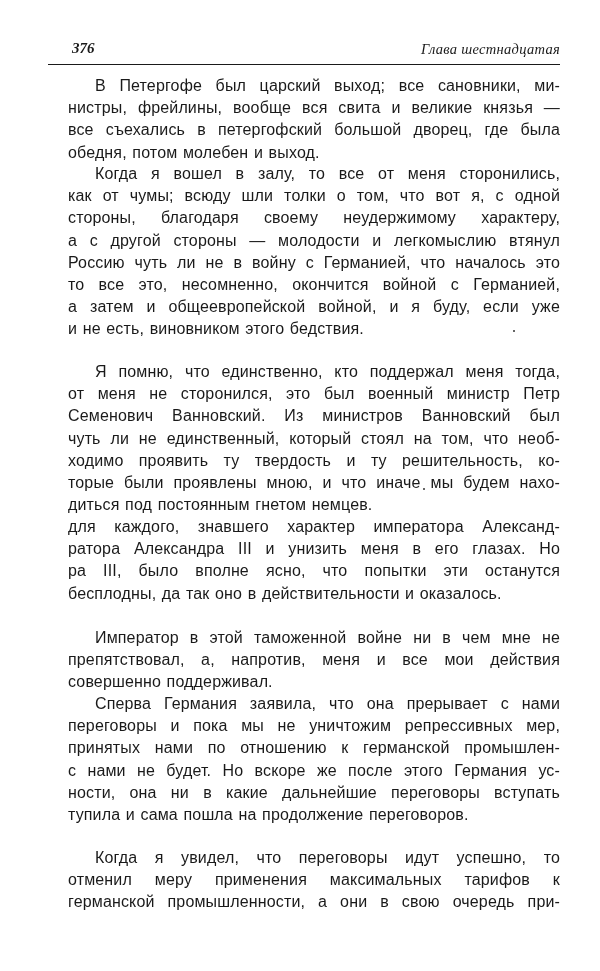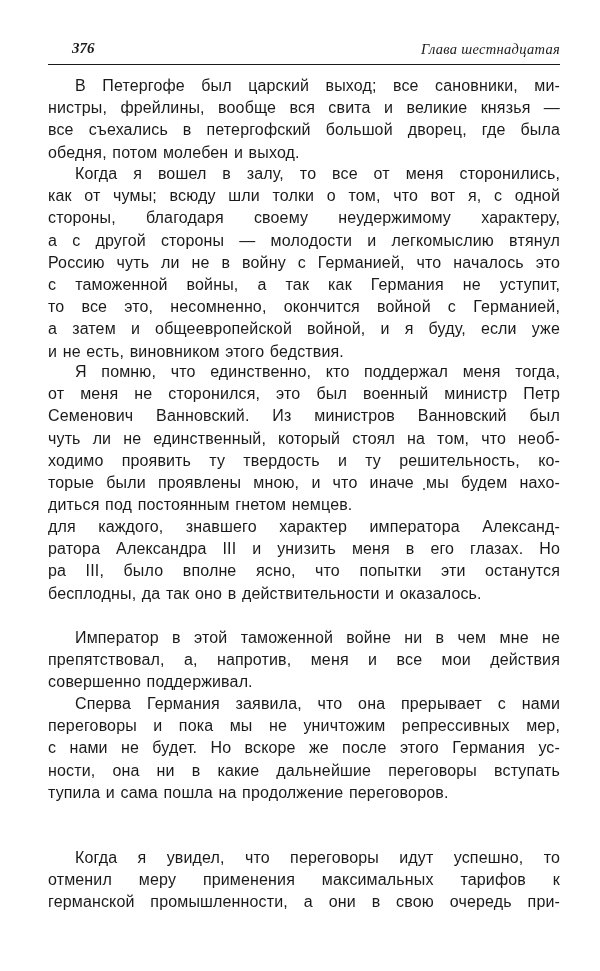--- a/index.html
+++ b/index.html
@@ -66,20 +66,21 @@
       display: block;
       height: 22.2px;
       line-height: 22.2px;
       font-family: "Liberation Sans", sans-serif;
       font-size: 16px;
       text-align: justify;
       text-align-last: justify;
       white-space: nowrap;
       letter-spacing: 0.15px;
       word-spacing: 1px;
+      margin-left: 20px;
     }
     .line.indent {
       padding-left: 27px;
     }
     .line.last {
       text-align-last: left;
     }
     .stray-dot {
       position: absolute;
       width: 2px;
@@ -105,21 +106,20 @@
     <span class="line">все съехались в петергофский большой дворец, где была</span>
     <span class="line last">обедня, потом молебен и выход.</span>
   </div>
 
   <div class="para" style="top:163px;">
     <span class="line indent">Когда я вошел в залу, то все от меня сторонились,</span>
     <span class="line">как от чумы; всюду шли толки о том, что вот я, с одной</span>
     <span class="line">стороны, благодаря своему неудержимому характеру,</span>
     <span class="line">а с другой стороны — молодости и легкомыслию втянул</span>
     <span class="line">Россию чуть ли не в войну с Германией, что началось это</span>
-    <span class="line">с таможенной войны, а так как Германия не уступит,</span>
     <span class="line">то все это, несомненно, окончится войной с Германией,</span>
     <span class="line">а затем и общеевропейской войной, и я буду, если уже</span>
     <span class="line last">и не есть, виновником этого бедствия.</span>
   </div>
 
   <div class="para" style="top:361px;">
     <span class="line indent">Я помню, что единственно, кто поддержал меня тогда,</span>
     <span class="line">от меня не сторонился, это был военный министр Петр</span>
     <span class="line">Семенович Ванновский. Из министров Ванновский был</span>
     <span class="line">чуть ли не единственный, который стоял на том, что необ-</span>
@@ -137,20 +137,21 @@
 
   <div class="para" style="top:627px;">
     <span class="line indent">Император в этой таможенной войне ни в чем мне не</span>
     <span class="line">препятствовал, а, напротив, меня и все мои действия</span>
     <span class="line last">совершенно поддерживал.</span>
   </div>
 
   <div class="para" style="top:693px;">
     <span class="line indent">Сперва Германия заявила, что она прерывает с нами</span>
     <span class="line">переговоры и пока мы не уничтожим репрессивных мер,</span>
+    <span class="line">принятых нами по отношению к германской промышлен-</span>
     <span class="line">с нами не будет. Но вскоре же после этого Германия ус-</span>
     <span class="line">ности, она ни в какие дальнейшие переговоры вступать</span>
     <span class="line last">тупила и сама пошла на продолжение переговоров.</span>
   </div>
 
   <div class="para" style="top:847px;">
     <span class="line indent">Когда я увидел, что переговоры идут успешно, то</span>
     <span class="line">отменил меру применения максимальных тарифов к</span>
     <span class="line">германской промышленности, а они в свою очередь при-</span>
   </div>

